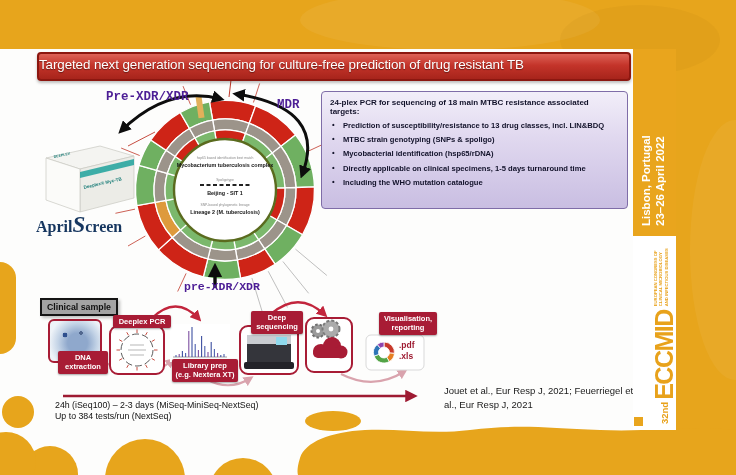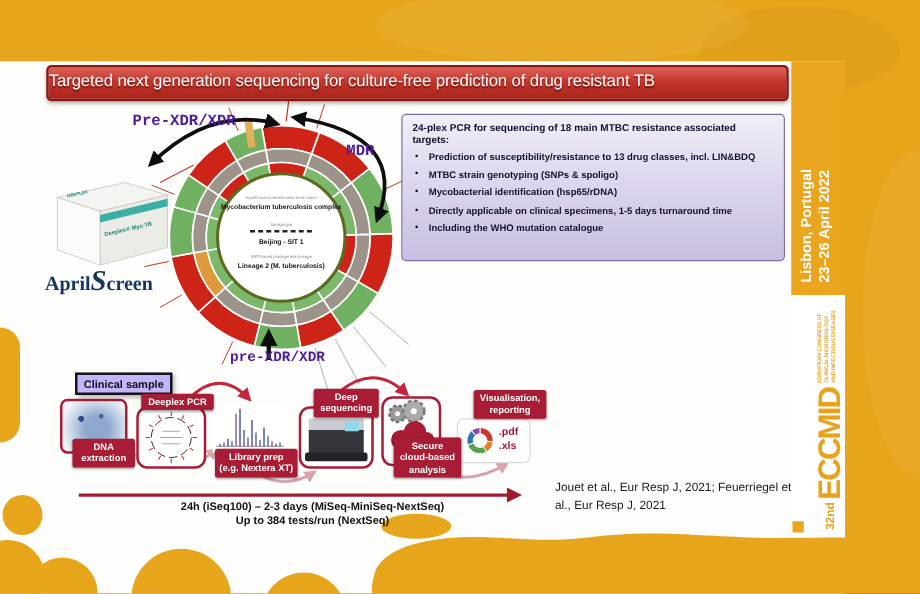--- a/index.html
+++ b/index.html
@@ -9,53 +9,53 @@
   svg.layer{position:absolute;left:0;top:0;width:736px;height:475px;pointer-events:none;}
   #deco{z-index:1;} #diagram{z-index:3;}
 
   .banner{position:absolute;left:37px;top:52px;width:590px;height:25px;z-index:4;
     background:linear-gradient(#DD6257,#C4342A 45%,#A7241B);border:2px solid #8C1710;border-radius:4px;
     color:#fff;font-weight:normal;font-size:13.4px;line-height:22px;text-align:left;letter-spacing:-0.1px;
     text-shadow:0 1px 1px rgba(0,0,0,.45);box-shadow:0 2px 3px rgba(0,0,0,.25);}
 
   .lbl-black{position:absolute;font-weight:bold;color:#4c1d95;z-index:4;font-family:Liberation Mono, monospace;}
   #lbl-prexdr-top{left:106px;top:90px;font-size:12.5px;}
-  #lbl-mdr{left:277px;top:114px;font-size:12.5px;}
+  #lbl-mdr{left:277px;top:98px;font-size:12.5px;}
   #lbl-prexdr-bottom{left:184px;top:280px;font-size:11.5px;}
 
   .infobox{position:absolute;left:321px;top:91px;width:307px;height:118px;z-index:4;box-sizing:border-box;
     background:linear-gradient(#F2EEF9,#E0D8EF 40%,#C9BEE2);border:1px solid #7F6DA8;border-radius:4px;
     padding:6px 20px 0 8px;color:#12122A;}
   .infobox .ib-title{font-size:8px;font-weight:bold;margin-bottom:4px;}
   .infobox ul{margin:0;padding:0;list-style:none;}
   .infobox li{position:relative;padding-left:13px;margin-top:5.6px;font-size:7.6px;font-weight:bold;line-height:1.15;}
   .infobox li::before{content:"\2022";position:absolute;left:2px;top:-1px;}
 
   .wlabel{position:absolute;background:#A81C35;color:#fff;font-weight:bold;font-size:7.5px;line-height:1.25;
     text-align:center;padding:2px 3px;border-radius:2px;box-shadow:0 1px 2px rgba(0,0,0,.35);z-index:4;}
   #wl-dna{left:58px;top:351px;width:44px;}
   #wl-pcr{left:113px;top:315px;width:52px;}
   #wl-lib{left:172px;top:359px;width:60px;}
   #wl-seq{left:251px;top:311px;width:46px;}
   #wl-cloud{left:315px;top:350px;width:48px;}
   #wl-vis{left:379px;top:312px;width:52px;}
 
-  .clinical{position:absolute;left:40px;top:298px;width:74px;z-index:4;background:#c4b5fd;border:2px solid #151515;
-    font-size:8.8px;font-weight:bold;text-align:center;padding:2px 0;box-shadow:2px 2px 3px rgba(0,0,0,.25);color:#111;margin-left:20px;}
+  .clinical{position:absolute;left:40px;top:298px;width:74px;z-index:4;background:#a3a3a3;border:2px solid #151515;
+    font-size:8.8px;font-weight:bold;text-align:center;padding:2px 0;box-shadow:2px 2px 3px rgba(0,0,0,.25);color:#111;}
 
   .micro{position:absolute;left:48px;top:319px;width:50px;height:40px;z-index:3;border:2px solid #A81C35;border-radius:6px;
     background:
       radial-gradient(circle at 30% 35%, #2E4F8E 0 5%, rgba(0,0,0,0) 6%),
       radial-gradient(circle at 62% 30%, #51678F 0 4%, rgba(0,0,0,0) 5%),
       radial-gradient(circle at 55% 55%, #8FA8CC 0 28%, #C3D3E6 55%, #EEF3F8 80%);}
 
   .fmt{position:absolute;z-index:4;font-size:8.5px;font-weight:bold;color:#9E1B32;}
   #fmt-pdf{left:399px;top:340px;} #fmt-xls{left:399px;top:351px;}
 
-  .tl{position:absolute;left:55px;width:390px;text-align:center;font-weight:bold;color:#111;z-index:4;font-size:8.8px;}
+  .tl{position:absolute;left:55px;width:390px;text-align:left;font-weight:normal;color:#111;z-index:4;font-size:8.8px;}
   #tl1{top:400px;} #tl2{top:411px;}
 
   .citation{position:absolute;left:444px;top:384px;width:198px;z-index:4;font-size:9.5px;font-weight:normal;
     color:#1a1a1a;line-height:1.45;}
 
   .genoscreen{position:absolute;left:36px;top:212px;z-index:4;font-family:"Liberation Serif",serif;color:#16365F;font-weight:bold;}
   .genoscreen .gp{font-size:16px;} .genoscreen .gs{font-size:23px;font-style:italic;color:#16365F;}
 
   .sb-orange{position:absolute;left:633px;top:49px;width:43px;height:187px;background:#E9A51D;z-index:5;}
   .sb-white{position:absolute;left:633px;top:236px;width:43px;height:194px;background:#FFFFFF;z-index:5;}
@@ -294,21 +294,20 @@
       <li>Including the WHO mutation catalogue</li>
     </ul>
   </div>
 
   <div class="clinical">Clinical sample</div>
   <div class="micro"></div>
   <div id="wl-dna" class="wlabel">DNA extraction</div>
   <div id="wl-pcr" class="wlabel">Deeplex PCR</div>
   <div id="wl-lib" class="wlabel">Library prep (e.g. Nextera XT)</div>
   <div id="wl-seq" class="wlabel">Deep sequencing</div>
-  <div id="wl-cloud" class="wlabel">Secure cloud-based analysis</div>
   <div id="wl-vis" class="wlabel">Visualisation, reporting</div>
   <div id="fmt-pdf" class="fmt">.pdf</div>
   <div id="fmt-xls" class="fmt">.xls</div>
 
   <div id="tl1" class="tl">24h (iSeq100) – 2-3 days (MiSeq-MiniSeq-NextSeq)</div>
   <div id="tl2" class="tl">Up to 384 tests/run (NextSeq)</div>
 
   <div class="citation">Jouet et al., Eur Resp J, 2021; Feuerriegel et al., Eur Resp J, 2021</div>
 
   <div class="sb-orange">

